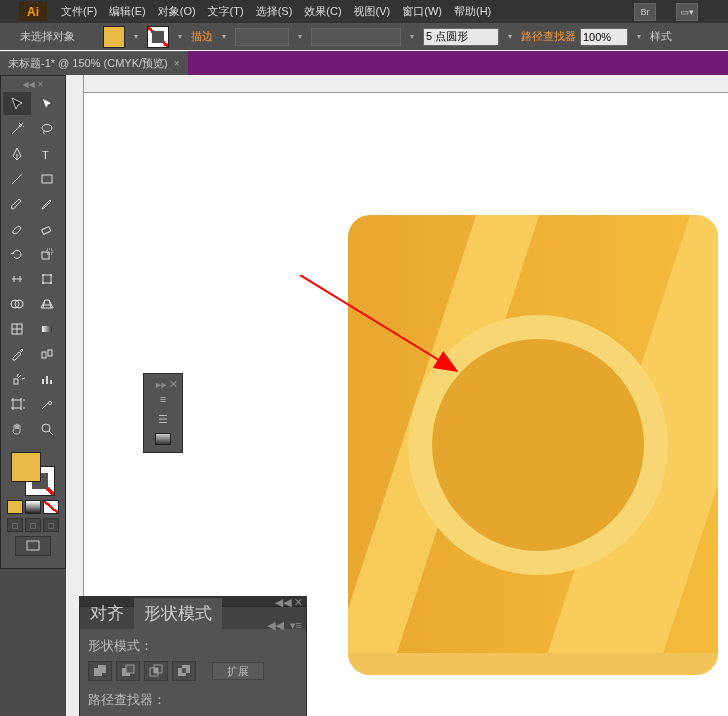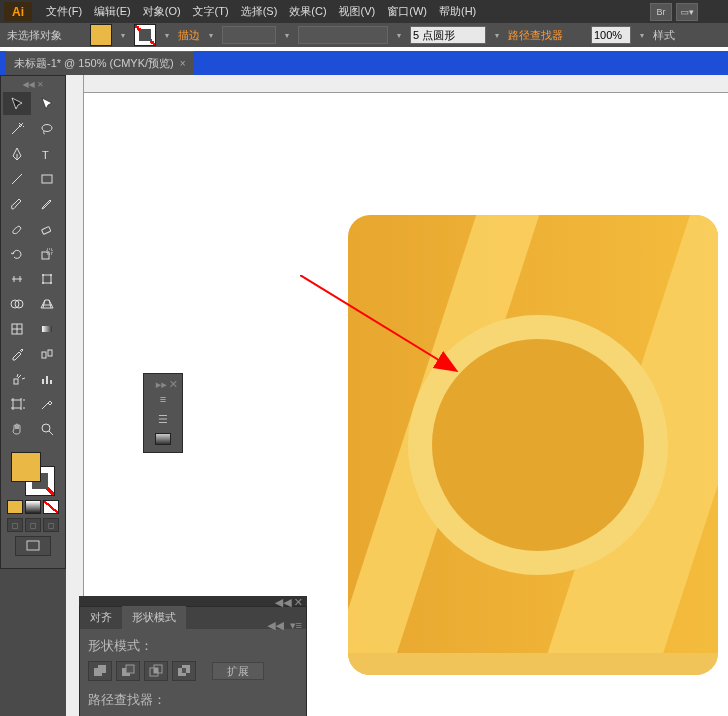--- a/index.html
+++ b/index.html
@@ -1,33 +1,33 @@
 <!DOCTYPE html>
 <html><head>
 <meta charset="utf-8">
 <style>
 *{margin:0;padding:0;box-sizing:border-box;font-family:"Microsoft YaHei",sans-serif;font-size:11px;user-select:none}
 body{background:#4a4a4a;width:728px;height:716px;overflow:hidden;position:relative}
-.menubar{height:23px;background:#333;display:flex;align-items:center;padding-left:4px;color:#ddd}
+.menubar{height:23px;background:#333;display:flex;align-items:center;padding-left:19px;color:#ddd}
 .ai-logo{width:28px;height:19px;background:#3d2a12;color:#ff9a00;display:flex;align-items:center;justify-content:center;font-weight:bold;font-size:12px;margin-right:8px}
 .menu-item{padding:0 6px;cursor:pointer}
-.menu-right{margin-left:auto;display:flex;gap:4px;padding-right:30px}
+.menu-right{margin-left:auto;display:flex;gap:20px;padding-right:30px}
 .menu-icon{width:22px;height:18px;background:#555;border:1px solid #666;display:flex;align-items:center;justify-content:center;color:#ccc;font-size:9px}
-.controlbar{height:28px;background:#4f4f4f;display:flex;align-items:center;padding:0 7px;color:#ccc;gap:4px;border-bottom:4px solid #ffffff}
+.controlbar{height:28px;background:#4f4f4f;display:flex;align-items:center;padding:0 20px;color:#ccc;gap:4px;border-bottom:1px solid #ffffff}
 .ctrl-label{color:#ccc;font-size:11px}
 .swatch{width:22px;height:22px;border:1px solid #222;display:inline-block}
 .fill-sw{background:#eab844}
 .stroke-sw{background:#fff;position:relative}
 .stroke-sw::after{content:"";position:absolute;inset:4px;background:#4f4f4f}
 .stroke-sw::before{content:"";position:absolute;top:0;left:0;right:0;bottom:0;background:linear-gradient(to top right,transparent 45%,red 45%,red 55%,transparent 55%)}
 .dd{width:14px;height:20px;display:flex;align-items:center;justify-content:center;color:#aaa;cursor:pointer;font-size:8px}
 .orange-label{color:#ff9933}
 .ctrl-input{background:#e8e8e8;border:1px solid #666;height:18px;padding:0 2px;font-size:11px}
 .ctrl-box{background:#555;border:1px solid #666;height:18px}
-.tabbar{height:24px;background:#1d4ed8;display:flex;align-items:flex-start;padding-left:6px}
+.tabbar{height:24px;background:#701a75;display:flex;align-items:flex-start;}
 .doc-tab{background:#4f4f4f;color:#ccc;padding:4px 8px;font-size:11px;display:flex;align-items:center;gap:6px;border-top:1px solid #666}
 .tab-close{color:#aaa;cursor:pointer;font-size:10px}
 .ruler-h{position:absolute;top:75px;left:66px;right:0;height:18px;background:#eee;border-bottom:1px solid #999}
 .ruler-v{position:absolute;top:75px;left:66px;width:18px;bottom:0;background:#eee;border-right:1px solid #999}
 .canvas-area{position:absolute;top:93px;left:84px;right:0;bottom:0;background:#fff}
 .tools{position:absolute;top:75px;left:0;width:66px;background:#535353;border:1px solid #2a2a2a;padding:4px 2px}
 .tool-header{height:10px;display:flex;justify-content:center;color:#888;font-size:8px;margin-bottom:2px}
 .tool-row{display:flex;gap:2px;margin-bottom:2px}
 .tool-btn{width:28px;height:23px;display:flex;align-items:center;justify-content:center;color:#ddd;cursor:pointer;position:relative}
 .tool-btn.sel{background:#3a3a3a}
@@ -44,21 +44,21 @@
 .screen-btn{width:17px;height:14px;background:#444;border:1px solid #333;display:flex;align-items:center;justify-content:center;color:#888;font-size:8px}
 .edit-btn{width:36px;height:20px;background:#4a4a4a;border:1px solid #333;margin:4px auto;display:flex;align-items:center;justify-content:center;color:#ccc}
 .float-panel{position:absolute;background:#535353;border:1px solid #2a2a2a}
 .fp1{top:373px;left:143px;width:40px;padding:4px}
 .fp1-header{height:10px;display:flex;justify-content:flex-end;gap:2px;color:#888;font-size:8px}
 .fp1-row{height:18px;display:flex;align-items:center;justify-content:center;color:#bbb;margin-top:2px}
 .align-panel{position:absolute;top:596px;left:79px;width:228px}
 .ap-tabgroup{height:10px;background:#333;display:flex;justify-content:flex-end;padding:0 4px;color:#888;font-size:8px;gap:2px}
 .ap-body{background:#535353;border:1px solid #2a2a2a}
 .ap-tabs{display:flex;height:22px;background:#424242;align-items:flex-end}
-.ap-tab{padding:4px 10px;color:#ccc;cursor:pointer;font-size:11px}
+.ap-tab{padding:4px 10px;color:#ccc;cursor:pointer;font-size:17px}
 .ap-tab.active{background:#535353}
 .ap-content{padding:8px;color:#bbb}
 .ap-label{font-size:13px;margin-bottom:6px}
 .ap-icons{display:flex;gap:4px;align-items:center}
 .ap-icon{width:24px;height:20px;background:#4a4a4a;border:1px solid #3a3a3a;display:flex;align-items:center;justify-content:center;color:#999}
 .ap-expand{width:52px;height:18px;background:#5a5a5a;border:1px solid #444;color:#bbb;margin-left:12px;display:flex;align-items:center;justify-content:center;font-size:11px}
 .artwork{position:absolute;top:215px;left:348px;width:370px;height:460px}
 .arrow{position:absolute;top:275px;left:300px;pointer-events:none}
 </style>
 </head>
@@ -90,21 +90,21 @@
   <span class="dd">▾</span>
   <span class="orange-label">描边</span>
   <span class="dd">▾</span>
   <span class="ctrl-box" style="width:54px"></span>
   <span class="dd">▾</span>
   <span class="ctrl-box" style="width:90px"></span>
   <span class="dd">▾</span>
   <input class="ctrl-input" style="width: 76px;" value="5 点圆形">
   <span class="dd">▾</span>
   <span class="orange-label">路径查找器</span>
-  <input class="ctrl-input" style="width: 40px; margin-left: 24px;" value="100%">
+  <input class="ctrl-input" style="width: 48px;" value="100%">
   <span class="dd">▾</span>
   <span class="ctrl-label">样式</span>
 </div>
 
 <div class="tabbar">
   <div class="doc-tab">
     <span>未标题-1* @ 150% (CMYK/预览)</span>
     <span class="tab-close">×</span>
   </div>
 </div>

